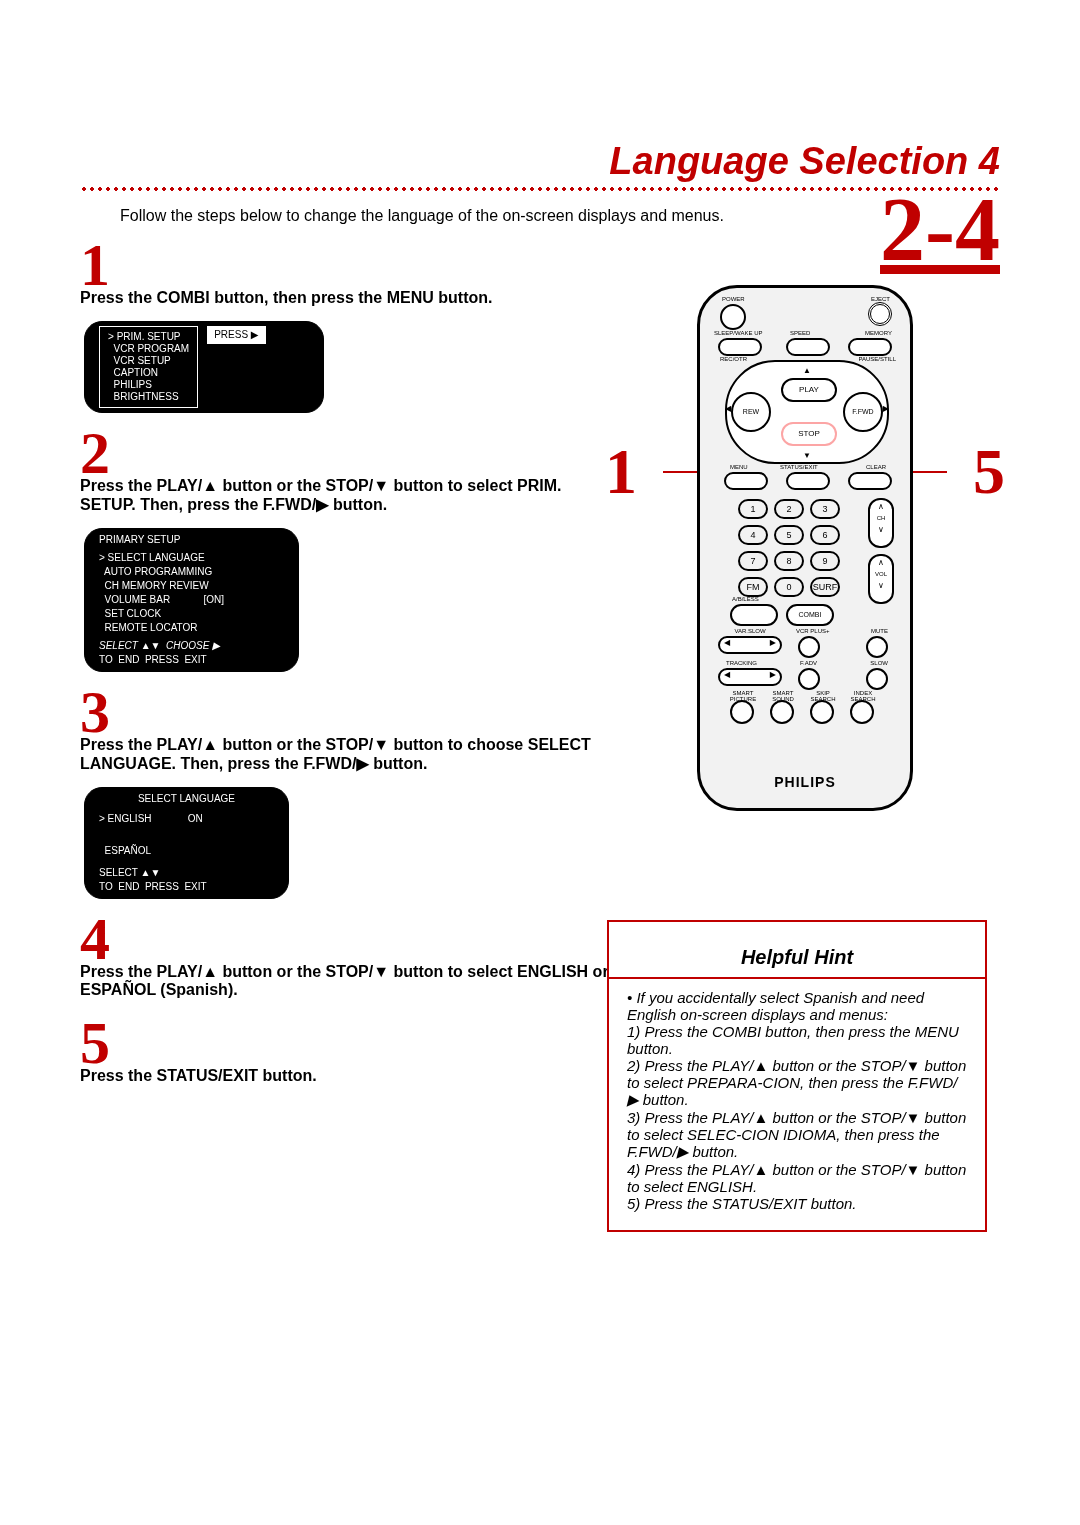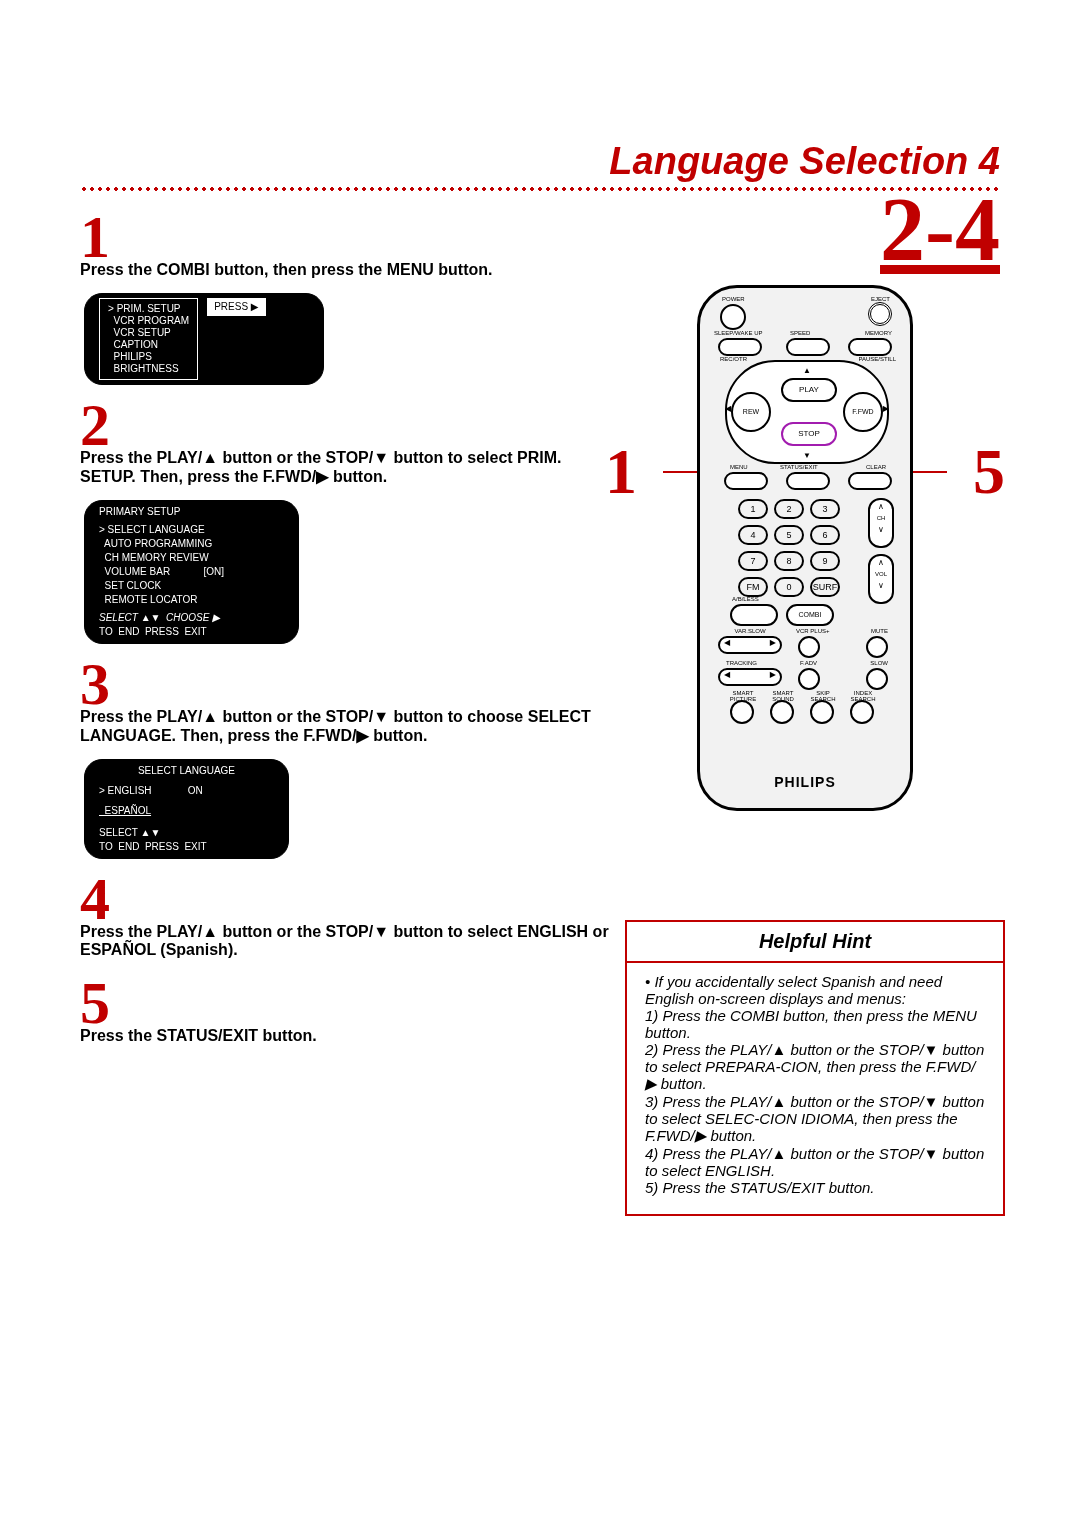--- a/index.html
+++ b/index.html
@@ -107,39 +107,39 @@
     position:relative;
   }
   .remote .lbl{ font-size:6px; position:absolute; text-align:center;}
   .btn-round{ border:2px solid #000; border-radius:50%; background:#fff; position:absolute;}
   .btn-pill{ border:2px solid #000; border-radius:14px; background:#fff; position:absolute;}
   .transport{
     position:absolute; width:160px; height:100px; left:25px; top:72px;
     border:2px solid #000; border-radius:50px; background:#fff;
   }
   .transport .play{ border:2px solid #000; border-radius:14px; width:52px; height:20px; position:absolute; left:54px; top:16px; font-size:8px; text-align:center; line-height:20px;}
-  .transport .stop{ border:2px solid #a21caf; border-radius:14px; width:52px; height:20px; position:absolute; left:54px; top:60px; font-size:8px; text-align:center; line-height:20px;}
+  .transport .stop{ border:2px solid #fca5a5; border-radius:14px; width:52px; height:20px; position:absolute; left:54px; top:60px; font-size:8px; text-align:center; line-height:20px;}
   .transport .rew{ border:2px solid #000; border-radius:50%; width:36px; height:36px; position:absolute; left:4px; top:30px; font-size:7px; text-align:center; line-height:36px;}
   .transport .ffwd{ border:2px solid #000; border-radius:50%; width:36px; height:36px; position:absolute; right:4px; top:30px; font-size:7px; text-align:center; line-height:36px;}
   .numpad{ position:absolute; top:208px; left:35px;}
   .numpad .nb{ border:2px solid #000; border-radius:10px; width:26px; height:16px; display:inline-block; margin:3px 3px; font-size:9px; text-align:center; line-height:16px;}
   .chvol{ position:absolute; border:2px solid #000; border-radius:12px; width:22px; height:46px; background:#fff; font-size:7px; text-align:center;}
   .brand{ position:absolute; bottom:18px; left:0; right:0; text-align:center; font-weight:bold; font-size:14px; letter-spacing:1px;}
   .callout-num-red{
     font-family:"Times New Roman",serif;
     font-weight:bold; font-size:64px; color:#c00000; position:absolute;
   }
   .callout-line{ position:absolute; height:2px; background:#c00000;}
   .hint-box{
     position:absolute;
-    right:75px;
+    right:93px;
     top:920px;
     width:340px;
     border:2px solid #c00000;
-    padding:12px 18px 18px 18px;
+    padding:28px 18px 18px 18px;
     font-size:15px;
     font-style:italic;
   }
   .hint-box .hint-title{
     text-align:center;
     font-weight:bold;
     font-size:20px;
     border-bottom:2px solid #c00000;
     margin:-12px -18px 10px -18px;
     padding:8px 0;
@@ -148,20 +148,21 @@
   }
 </style>
 </head>
 <body>
 
 <div class="page">
 
   <div class="title-row">Language Selection  4</div>
   <div class="dot-rule"></div>
 
+  <div class="intro">Follow the steps below to change the language of the on-screen displays and menus.</div>
 
   <div class="left-col">
 
     <div class="big-num red">1</div>
     <div class="step-text">Press the COMBI button, then press the MENU button.</div>
 
     <div class="osd osd1">
       <div class="inner">
         <div class="row"><span>&gt;</span> <span>PRIM. SETUP</span></div>
         <div class="row">&nbsp;&nbsp;<span>VCR PROGRAM</span></div>
@@ -187,21 +188,21 @@
       <div class="row" style="margin-top:4px;font-style:italic;">SELECT ▲▼  CHOOSE ▶</div>
       <div class="row">TO  END  PRESS  EXIT</div>
     </div>
 
     <div class="big-num red">3</div>
     <div class="step-text">Press the PLAY/▲ button or the STOP/▼ button to choose SELECT LANGUAGE. Then, press the F.FWD/▶ button.</div>
 
     <div class="osd osd3">
       <div class="hdr">SELECT LANGUAGE</div>
       <div class="row" style="margin-top:6px;">&gt; ENGLISH             ON</div>
-      <div class="row" style="margin-top:6px;text-decoration:underline;">  ESPAÑOL</div>
+      <div class="row" style="margin-top:18px;">  ESPAÑOL</div>
       <div class="row" style="margin-top:8px;">SELECT ▲▼</div>
       <div class="row">TO  END  PRESS  EXIT</div>
     </div>
 
     <div class="big-num red">4</div>
     <div class="step-text">Press the PLAY/▲ button or the STOP/▼ button to select ENGLISH or ESPAÑOL (Spanish).</div>
 
     <div class="big-num red">5</div>
     <div class="step-text">Press the STATUS/EXIT button.</div>
 

